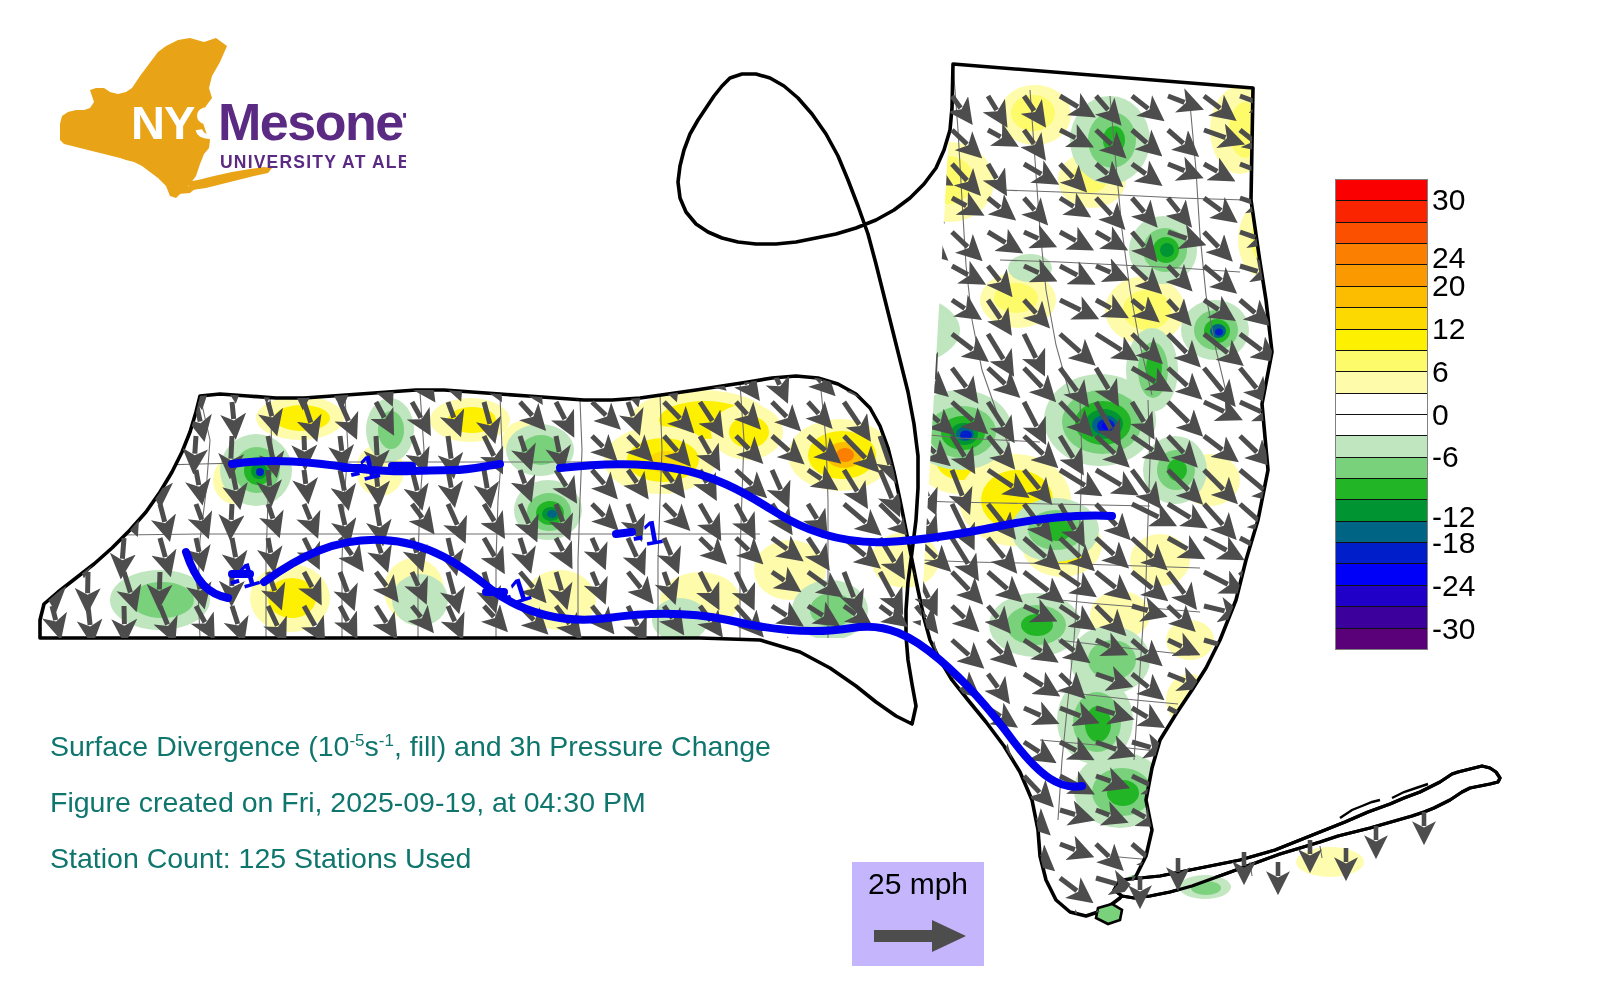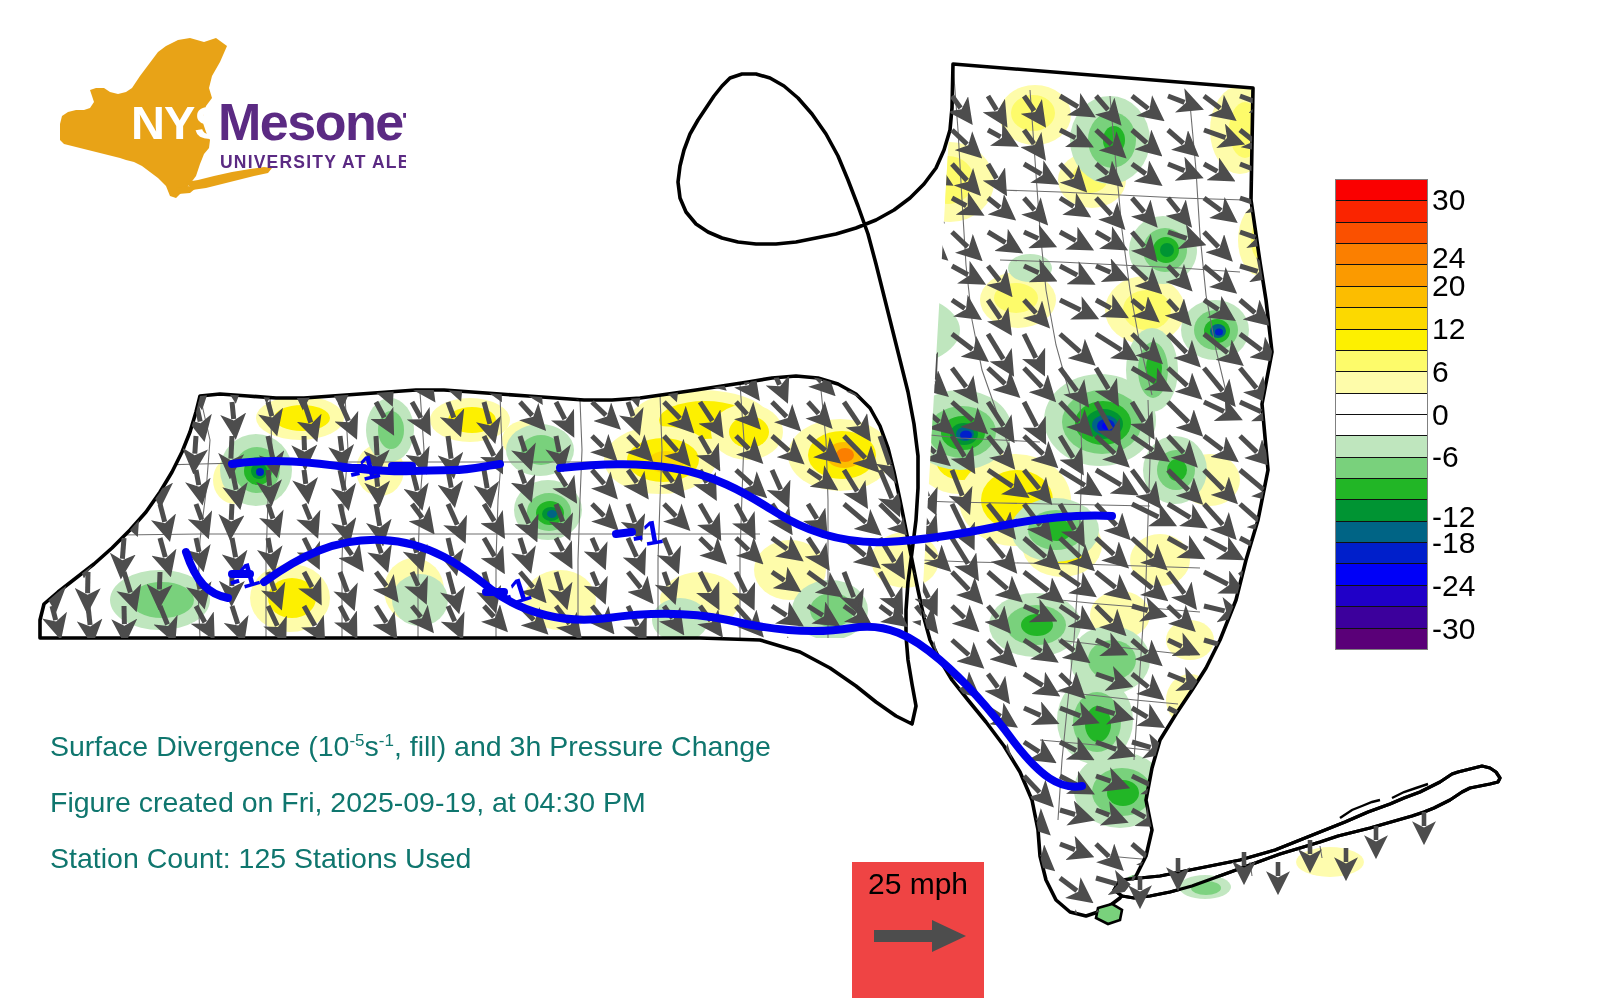--- a/index.html
+++ b/index.html
@@ -124,22 +124,22 @@
     vertical-align: super;
     line-height: 0;
   }
 
   
   #wind-key {
     position: absolute;
     left: 852px;
     top: 862px;
     width: 132px;
-    height: 136px;
-    background: #ef4444;
+    height: 104px;
+    background: #c4b5fd;
   }
   #wind-key-label {
     position: absolute;
     left: 0;
     top: 4px;
     width: 132px;
     text-align: center;
     font-size: 30px;
     line-height: 36px;
     color: #000000;

